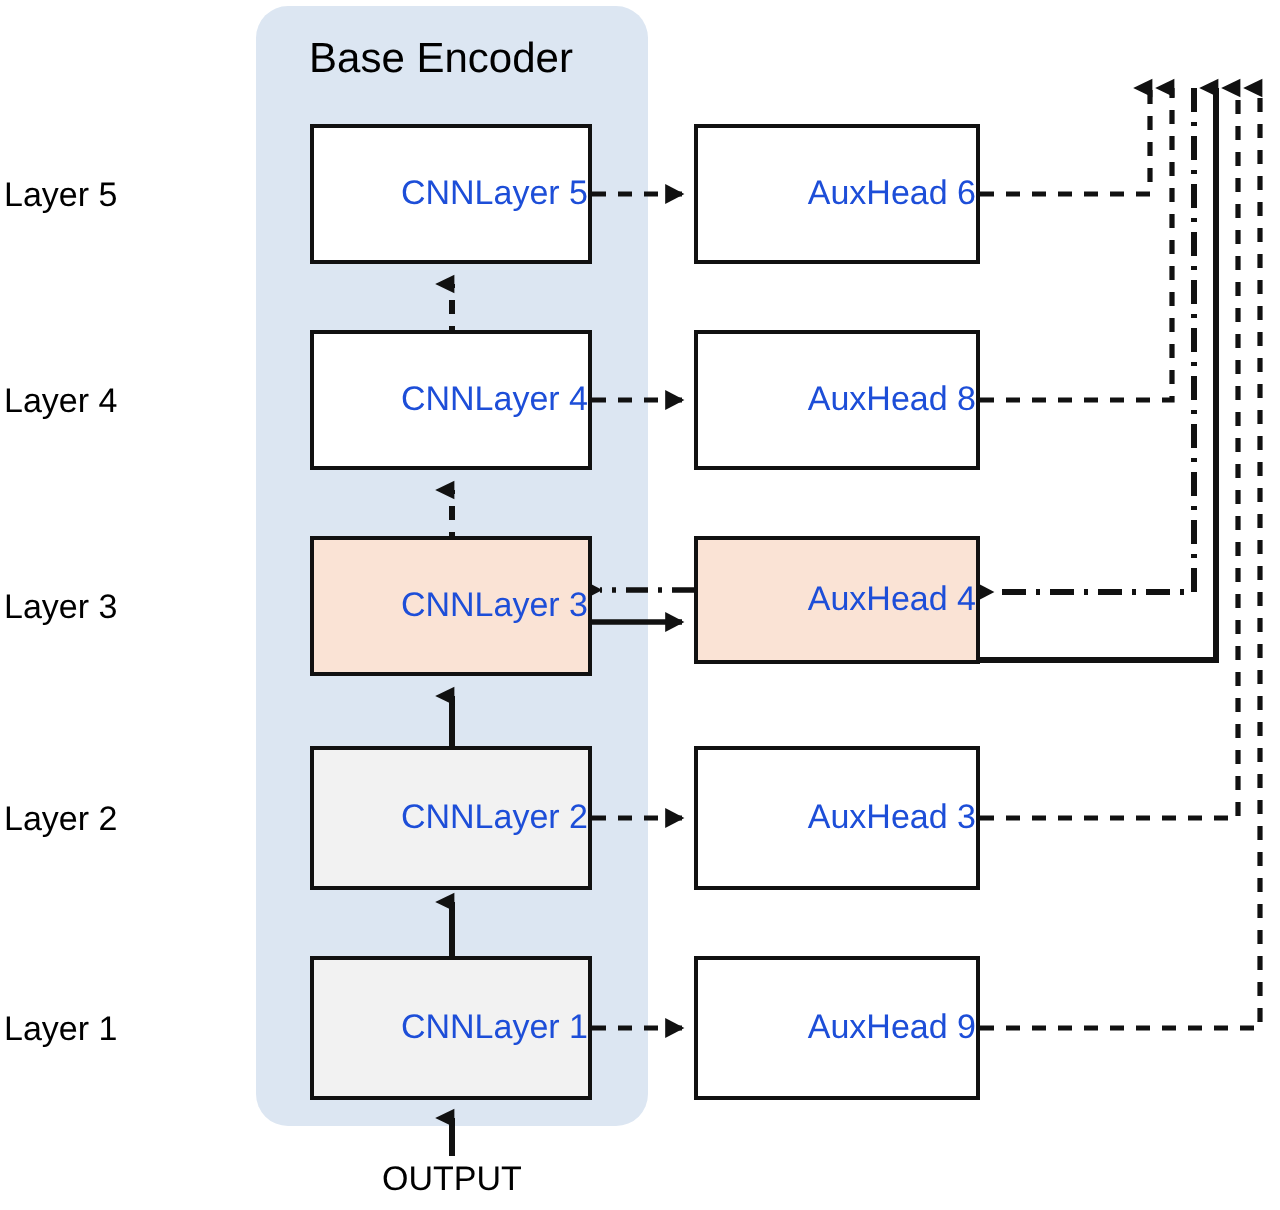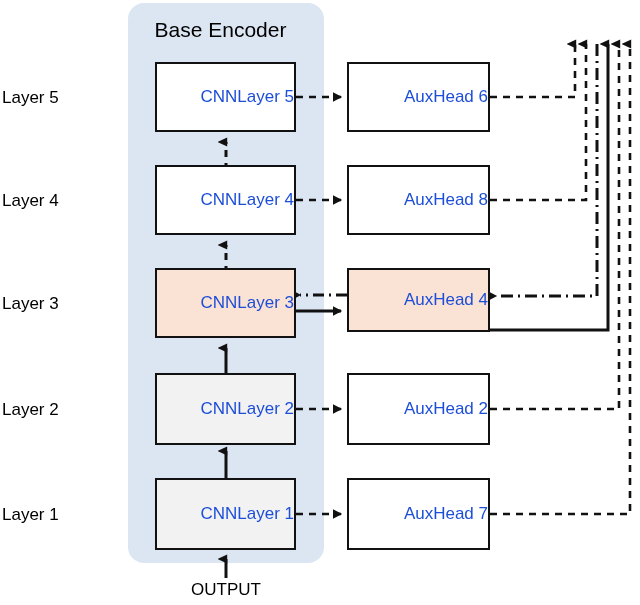--- a/index.html
+++ b/index.html
@@ -194,23 +194,23 @@
   <div class="node-box fill-white" style="left:347px; top:165px; width:143px; height:70px;">
     <span class="ln">Aux</span>
     <span class="ln">Head 8</span>
   </div>
   <div class="node-box fill-peach" style="left:347px; top:268px; width:143px; height:64px;">
     <span class="ln">Aux</span>
     <span class="ln">Head 4</span>
   </div>
   <div class="node-box fill-white" style="left:347px; top:373px; width:143px; height:72px;">
     <span class="ln">Aux</span>
-    <span class="ln">Head 2</span>
+    <span class="ln">Head 3</span>
   </div>
   <div class="node-box fill-white" style="left:347px; top:478px; width:143px; height:72px;">
     <span class="ln">Aux</span>
-    <span class="ln">Head 7</span>
+    <span class="ln">Head 9</span>
   </div>
 
   <div class="edge-label" style="left:176px; top:580px; width:100px;">OUTPUT</div>
 
 
 </div>
 
 </body></html>

